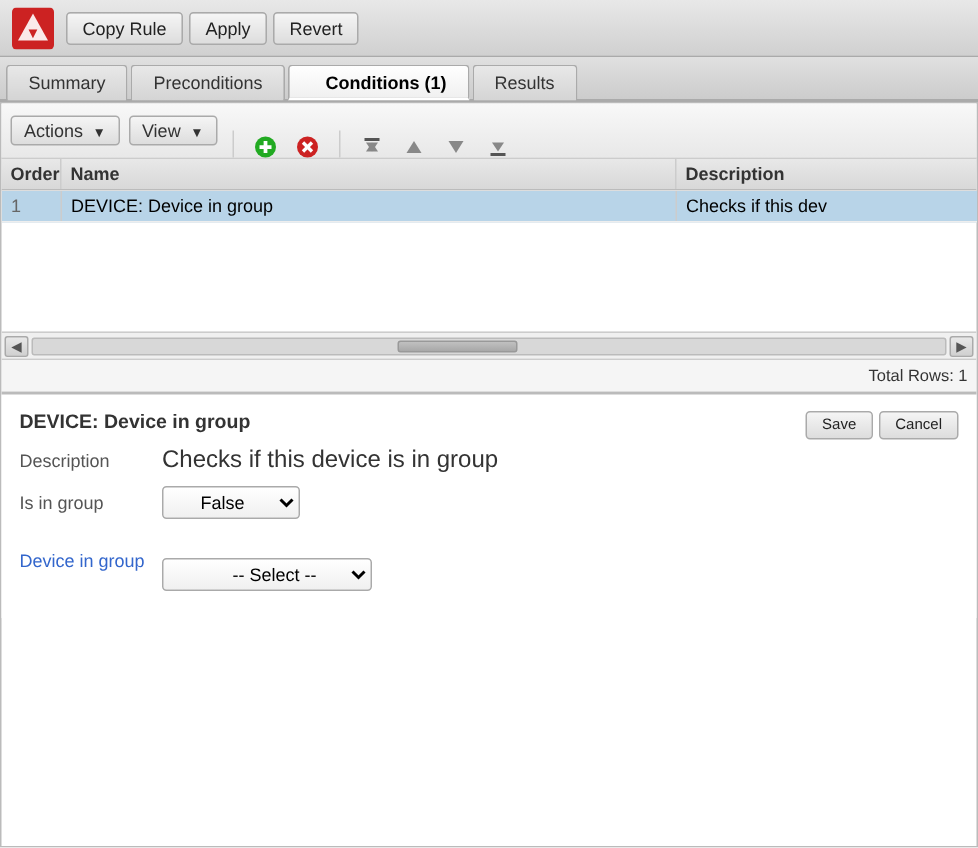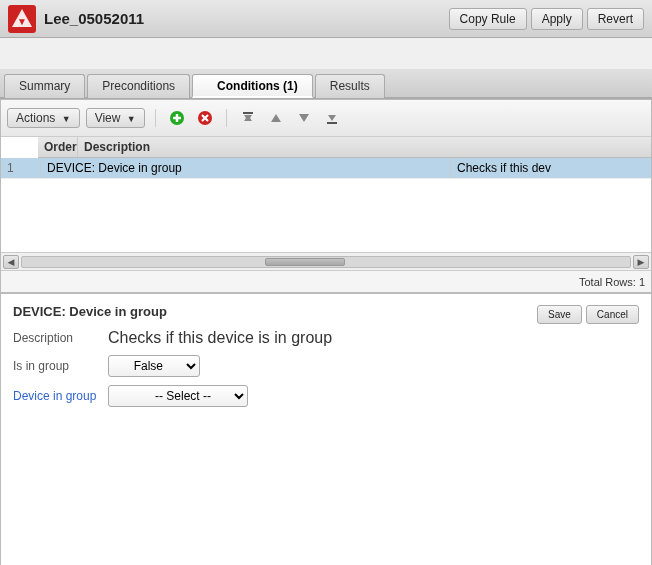--- a/index.html
+++ b/index.html
@@ -48,21 +48,20 @@
       text-align: center;
     }
 
     
     .tabs-bar {
       display: flex;
       background: linear-gradient(to bottom, #e0e0e0, #cccccc);
       border-bottom: 2px solid #aaa;
       padding: 4px 4px 0 4px;
       height: 30px;
-      margin-top: 31px;
     }
     .tab {
       padding: 4px 14px;
       font-size: 12px;
       border: 1px solid #aaa;
       border-bottom: none;
       border-radius: 3px 3px 0 0;
       cursor: pointer;
       background: linear-gradient(to bottom, #e8e8e8, #d4d4d4);
       color: #333;
@@ -85,21 +84,20 @@
       border: 1px solid #bbb;
       margin: 0;
       height: calc(565px - 38px - 30px);
       display: flex;
       flex-direction: column;
     }
 
     
     .toolbar {
       display: flex;
-      align-items: center;
       background: linear-gradient(to bottom, #f8f8f8, #e8e8e8);
       border-bottom: 1px solid #ccc;
       padding: 18px 6px;
       height: 30px;
       gap: 6px;
     }
     .toolbar-btn-group {
       display: flex;
       align-items: center;
       gap: 2px;
@@ -142,21 +140,20 @@
       display: flex;
       flex-direction: column;
     }
     .table-header {
       display: flex;
       background: linear-gradient(to bottom, #e8e8e8, #d8d8d8);
       border-bottom: 1px solid #bbb;
       font-weight: bold;
       font-size: 12px;
       color: #333;
-      margin-left: 37px;
     }
     .col-order { width: 40px; padding: 3px 6px; border-right: 1px solid #ccc; flex-shrink: 0; }
     .col-name { flex: 1; padding: 3px 6px; border-right: 1px solid #ccc; }
     .col-desc { width: 200px; padding: 3px 6px; flex-shrink: 0; }
 
     .table-body { flex: 1; overflow-y: auto; }
     .table-row {
       display: flex;
       border-bottom: 1px solid #eee;
       font-size: 12px;
@@ -276,33 +273,33 @@
       font-size: 12px;
       border: 1px solid #aaa;
       border-radius: 3px;
       background: linear-gradient(to bottom, #fff, #f0f0f0);
       cursor: pointer;
       min-width: 70px;
       text-align: right;
     }
     .detail-select-wide {
       min-width: 140px;
+      margin-top: 18px;
     }
   </style>
 </head>
 <body>
 
 <div class="header">
 
   <svg class="header-logo" viewBox="0 0 28 28">
     <rect x="0" y="0" width="28" height="28" fill="#cc2222" rx="3"></rect>
     <polygon points="14,4 24,22 4,22" fill="white" opacity="0.9"></polygon>
     <text x="14" y="20" text-anchor="middle" font-size="10" fill="#cc2222" font-weight="bold">▼</text>
   </svg>
-  <span class="header-title">Lee_05052011</span>
   <div class="header-buttons">
     <button class="header-btn">Copy Rule</button>
     <button class="header-btn">Apply</button>
     <button class="header-btn">Revert</button>
   </div>
 </div>
 
 <div class="tabs-bar">
   <div class="tab">
     <span>Summary</span>
@@ -376,20 +373,21 @@
       <svg viewBox="0 0 16 16">
         <line x1="3" y1="13" x2="13" y2="13" stroke="#555" stroke-width="2"></line>
         <polygon points="8,11 12,5 4,5" fill="#888"></polygon>
       </svg>
     </div>
   </div>
 
   <div class="table-container" style="max-height: 155px;">
     <div class="table-header">
       <div class="col-order">Order</div>
+      <div class="col-name">Name</div>
       <div class="col-desc">Description</div>
     </div>
     <div class="table-body">
       <div class="table-row selected">
         <div class="col-order">1</div>
         <div class="col-name">DEVICE: Device in group</div>
         <div class="col-desc">Checks if this dev</div>
       </div>
 
       <div style="height: 80px;"></div>

